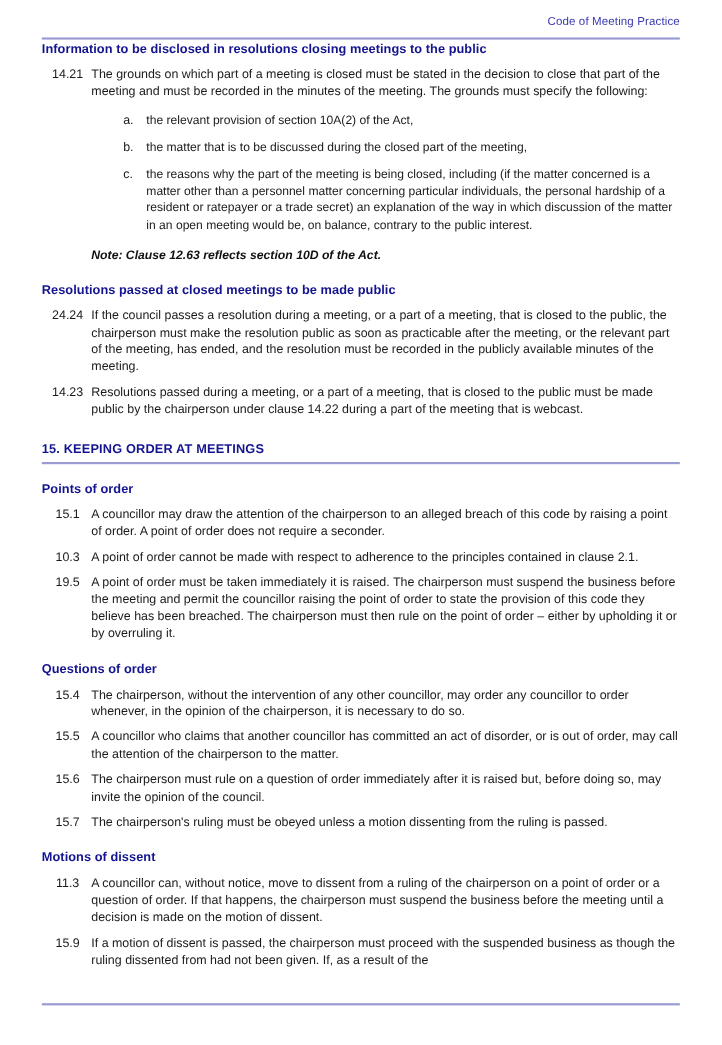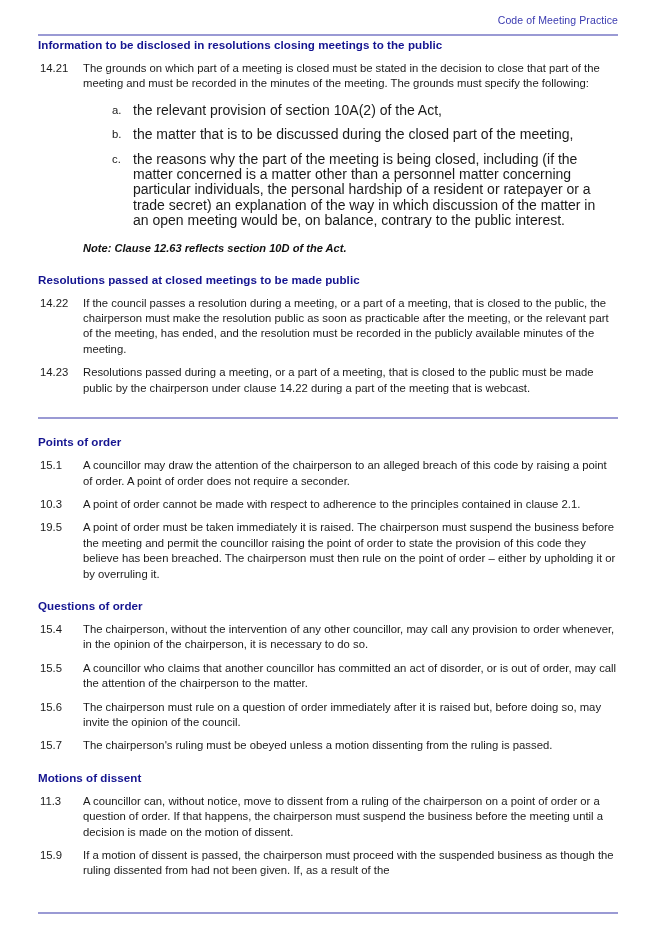--- a/index.html
+++ b/index.html
@@ -89,20 +89,21 @@
     margin: 0 0 8px 0;
     align-items: flex-start;
   }
   .clause-num {
     flex: 0 0 45px;
     font-size: 11.3px;
     line-height: 15.4px;
     color: #1a1a1a;
     padding-left: 2px;
     box-sizing: border-box;
+    text-align: center;
   }
   .clause-body {
     flex: 1 1 auto;
     font-size: 11.3px;
     line-height: 15.4px;
     color: #1a1a1a;
   }
 
   
   .letter-list {
@@ -118,21 +119,21 @@
     margin-bottom: 0;
   }
   .letter-mark {
     flex: 0 0 21px;
     font-size: 11.3px;
     line-height: 15.4px;
     color: #1a1a1a;
   }
   .letter-body {
     flex: 1 1 auto;
-    font-size: 14px;
+    font-size: 11px;
     line-height: 15.4px;
     color: #1a1a1a;
     padding-right: 4px;
   }
 
   
   .note-line {
     margin: 12px 0 0 45px;
     font-size: 11.1px;
     font-weight: bold;
@@ -205,30 +206,31 @@
         <div class="letter-mark">c.</div>
         <div class="letter-body">the reasons why the part of the meeting is being closed, including (if the matter concerned is a matter other than a personnel matter concerning particular individuals, the personal hardship of a resident or ratepayer or a trade secret) an explanation of the way in which discussion of the matter in an open meeting would be, on balance, contrary to the public interest.</div>
       </div>
     </div>
 
     <div class="note-line">Note: Clause 12.63 reflects section 10D of the Act.</div>
 
     <h2 class="sub-heading spaced-top">Resolutions passed at closed meetings to be made public</h2>
 
     <div class="clause">
-      <div class="clause-num">14.22</div>
+      <div class="clause-num">24.24</div>
       <div class="clause-body">If the council passes a resolution during a meeting, or a part of a meeting, that is closed to the public, the chairperson must make the resolution public as soon as practicable after the meeting, or the relevant part of the meeting, has ended, and the resolution must be recorded in the publicly available minutes of the meeting.</div>
     </div>
 
     <div class="clause">
       <div class="clause-num">14.23</div>
       <div class="clause-body">Resolutions passed during a meeting, or a part of a meeting, that is closed to the public must be made public by the chairperson under clause 14.22 during a part of the meeting that is webcast.</div>
     </div>
 
     <div class="section-heading-wrap">
+      <h1 class="section-heading">15. KEEPING ORDER AT MEETINGS</h1>
       <div class="section-rule"></div>
     </div>
 
     <h2 class="sub-heading">Points of order</h2>
 
     <div class="clause">
       <div class="clause-num">15.1</div>
       <div class="clause-body">A councillor may draw the attention of the chairperson to an alleged breach of this code by raising a point of order. A point of order does not require a seconder.</div>
     </div>
 
@@ -239,21 +241,21 @@
 
     <div class="clause">
       <div class="clause-num">19.5</div>
       <div class="clause-body">A point of order must be taken immediately it is raised. The chairperson must suspend the business before the meeting and permit the councillor raising the point of order to state the provision of this code they believe has been breached. The chairperson must then rule on the point of order – either by upholding it or by overruling it.</div>
     </div>
 
     <h2 class="sub-heading spaced-top">Questions of order</h2>
 
     <div class="clause">
       <div class="clause-num">15.4</div>
-      <div class="clause-body">The chairperson, without the intervention of any other councillor, may call any provision to order whenever, in the opinion of the chairperson, it is necessary to do so.</div>
+      <div class="clause-body">The chairperson, without the intervention of any other councillor, may order any councillor to order whenever, in the opinion of the chairperson, it is necessary to do so.</div>
     </div>
 
     <div class="clause">
       <div class="clause-num">15.5</div>
       <div class="clause-body">A councillor who claims that another councillor has committed an act of disorder, or is out of order, may call the attention of the chairperson to the matter.</div>
     </div>
 
     <div class="clause">
       <div class="clause-num">15.6</div>
       <div class="clause-body">The chairperson must rule on a question of order immediately after it is raised but, before doing so, may invite the opinion of the council.</div>

